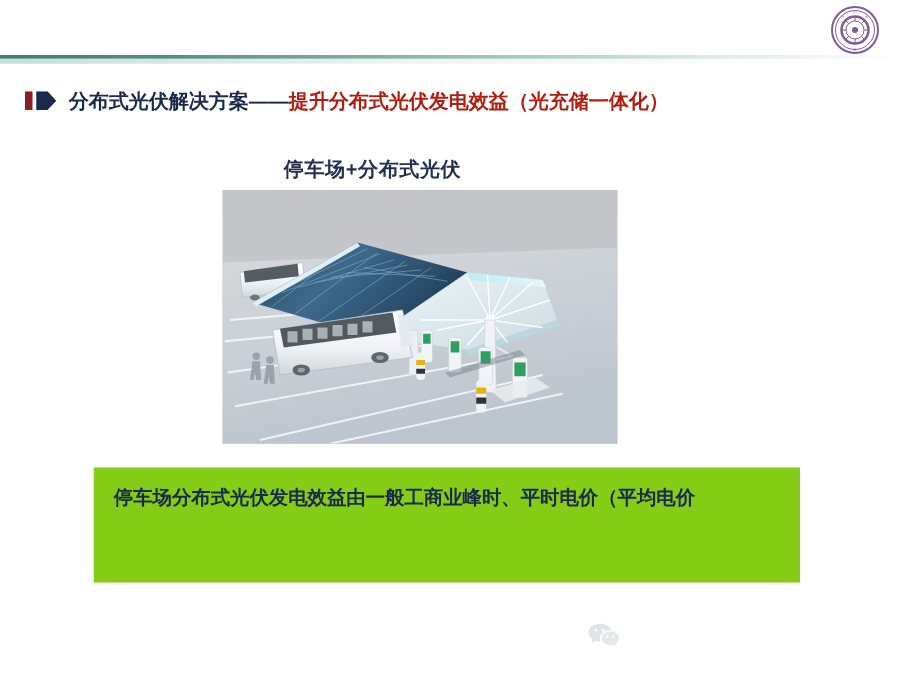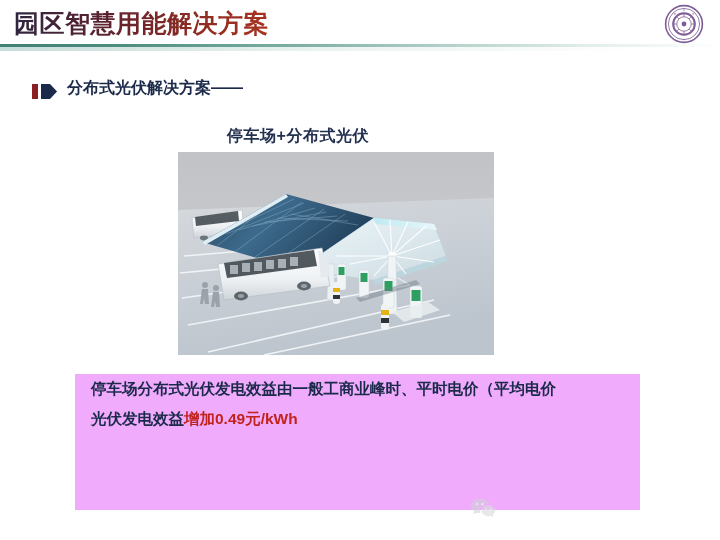--- a/index.html
+++ b/index.html
@@ -54,24 +54,24 @@
   
   #logo {
     position: absolute;
     left: 664px; top: 4px;
     width: 40px; height: 40px;
   }
 
   
   #subtitle-row {
     position: absolute;
-    left: 32px; top: 72px;
+    left: 20px; top: 72px;
     height: 26px;
     display: flex;
-    align-items: flex-end;
+    align-items: flex-start;
   }
   #bullet-marker {
     width: 26px; height: 15px;
     margin-right: 9px;
     flex: 0 0 auto;
     position: relative;
     top: 1px;
   }
   .sub-text {
     font-size: 16px;
@@ -101,23 +101,23 @@
     width: 316px; height: 203px;
     overflow: hidden;
     background: #c9cacd;
   }
   #photo svg { display: block; }
 
   
   #callout-box {
     position: absolute;
     left: 75px; top: 374px;
-    width: 565px; height: 136px;
-    background: #f0abfc;
-    padding: 0 16px 0 16px;
+    width: 565px; height: 92px;
+    background: #84cc16;
+    padding: 10px 16px 0 16px;
     box-sizing: border-box;
   }
   .callout-line {
     font-size: 15.5px;
     font-weight: bold;
     line-height: 30px;
     color: #1b2a4a;
     white-space: nowrap;
   }
   .hl-red { color: #c0231c; }
@@ -136,21 +136,20 @@
     font-size: 15px;
     color: #b9bcc2;
     letter-spacing: 1px;
     white-space: nowrap;
   }
 </style>
 </head>
 <body>
 
 <div id="header">
-  <div id="slide-title">园区智慧用能解决方案</div>
 
   <div id="header-rule"></div>
   <div id="header-rule-soft"></div>
 
   <div id="logo">
     <svg viewBox="0 0 100 100" width="40" height="40" aria-hidden="true">
       <circle cx="50" cy="50" r="46" fill="none" stroke="#7e5d96" stroke-width="4"></circle>
       <circle cx="50" cy="50" r="39" fill="none" stroke="#7e5d96" stroke-width="2"></circle>
       <circle cx="50" cy="50" r="27" fill="none" stroke="#7e5d96" stroke-width="5"></circle>
       <circle cx="50" cy="50" r="18" fill="none" stroke="#7e5d96" stroke-width="2"></circle>
@@ -176,20 +175,21 @@
 </div>
 
 <div id="subtitle-row">
   <span id="bullet-marker">
     <svg viewBox="0 0 26 15" width="26" height="15" aria-hidden="true">
       <rect x="0" y="0" width="6" height="15" fill="#8b1e22"></rect>
       <path d="M9 0 H18 L25 7.5 L18 15 H9 Z" fill="#1b2a4a"></path>
     </svg>
   </span>
   <span class="sub-text sub-dark">分布式光伏解决方案——</span>
+  <span class="sub-text sub-red">提升分布式光伏发电效益（光充储一体化）</span>
 </div>
 
 <div id="photo-caption">停车场+分布式光伏</div>
 
 <div id="photo">
   <svg viewBox="0 0 316 203" width="316" height="203" aria-hidden="true">
     <defs>
       <linearGradient id="skyG" x1="0" y1="0" x2="0" y2="1">
         <stop offset="0%" stop-color="#c2c3c6"></stop>
         <stop offset="100%" stop-color="#cfd0d3"></stop>
@@ -342,23 +342,20 @@
       <rect x="203" y="166" width="8" height="5" fill="#2e3338"></rect>
     </g>
 
     <path d="M214 160 L250 150 L262 158 L226 170 Z" fill="#e7ecef" opacity=".85"></path>
     <path d="M178 146 L238 128 L242 132 L182 150 Z" fill="#6d7a82" opacity=".45"></path>
   </svg>
 </div>
 
 <div id="callout-box">
   <div class="callout-line">停车场分布式光伏发电效益由一般工商业峰时、平时电价（平均电价</div>
-  <div class="callout-line">
-    <span>光伏发电效益</span><span class="hl-red">增加0.49元/kWh</span>
-  </div>
 </div>
 
 <div id="watermark">
   <span id="wechat-icon">
     <svg viewBox="0 0 32 26" width="26" height="22" aria-hidden="true">
       <path d="M12 2 C5.5 2 1 6 1 10.6 C1 13.2 2.6 15.5 5 17 L4 21 L8.3 18.8 C9.5 19.1 10.7 19.2 12 19.2 C12.3 19.2 12.6 19.2 12.9 19.2 C12.5 18.3 12.3 17.4 12.3 16.4 C12.3 11.7 16.9 8 22.5 8 C22.8 8 23.1 8 23.4 8.1 C22.4 4.6 17.7 2 12 2 Z" fill="#cfd2d7"></path>
       <circle cx="8.4" cy="8.3" r="1.35" fill="#ffffff"></circle>
       <circle cx="15.4" cy="8.3" r="1.35" fill="#ffffff"></circle>
       <path d="M31 16.2 C31 12.4 27.2 9.4 22.5 9.4 C17.8 9.4 14 12.4 14 16.2 C14 20 17.8 23 22.5 23 C23.5 23 24.5 22.9 25.4 22.6 L28.9 24.3 L28.1 21.2 C29.9 19.9 31 18.2 31 16.2 Z" fill="#d8dade"></path>
       <circle cx="19.6" cy="14.6" r="1.1" fill="#ffffff"></circle>

